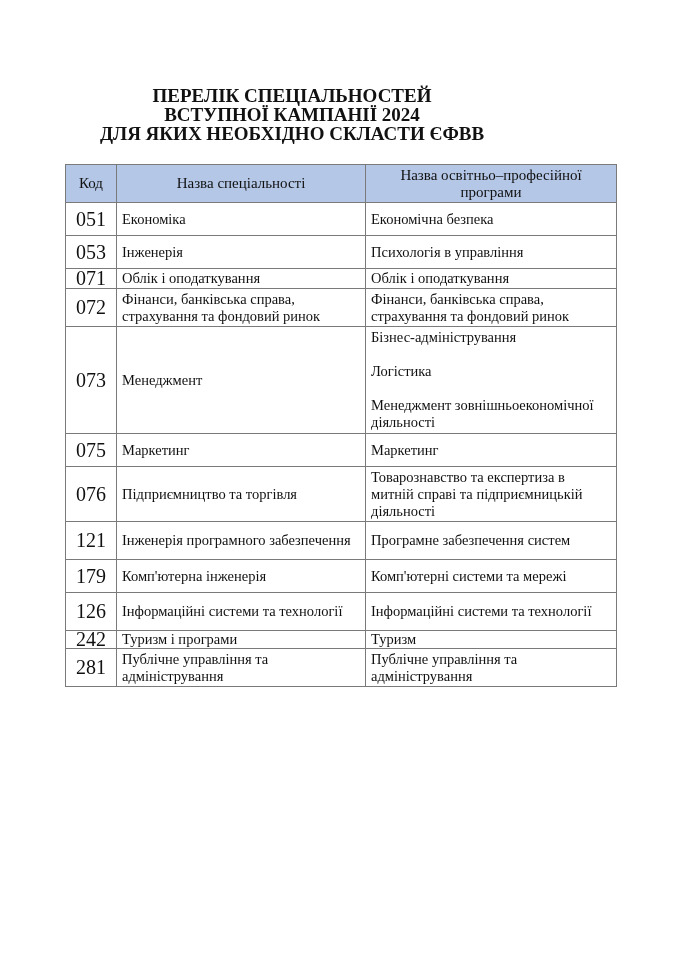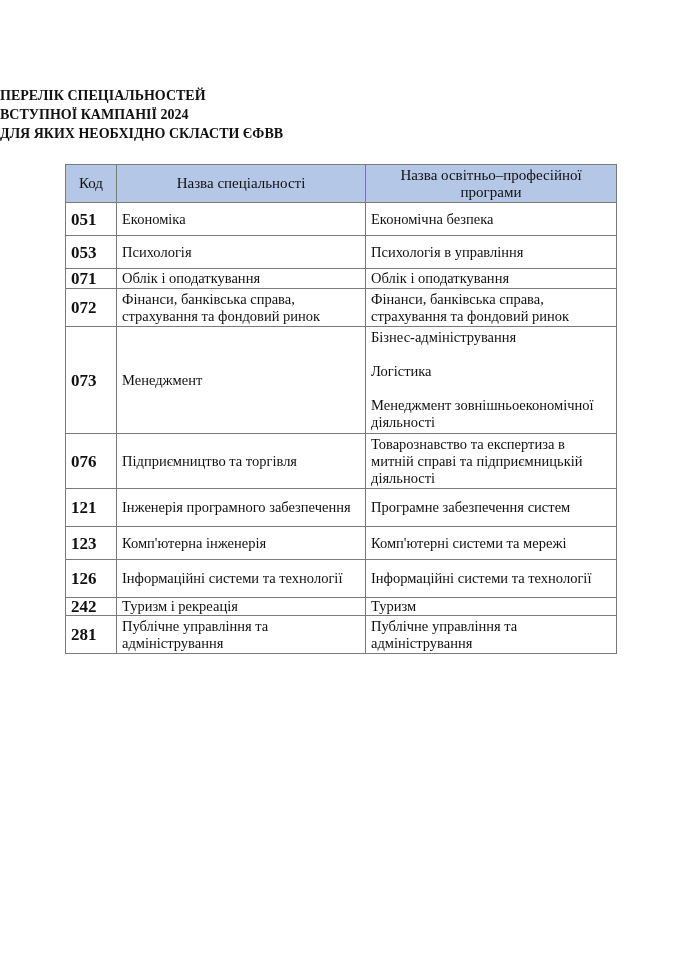--- a/index.html
+++ b/index.html
@@ -3,37 +3,37 @@
 <meta charset="utf-8">
 <style>
   html, body { margin: 0; padding: 0; }
   body {
     width: 680px; height: 962px; background: #ffffff;
     font-family: "Liberation Serif", serif; color: #111;
     position: relative; overflow: hidden;
   }
   .title {
     position: absolute; top: 86px; left: 0; width: 584px;
-    font-weight: bold; font-size: 14px; line-height: 19px;
+    text-align: center; font-weight: bold; font-size: 19px; line-height: 19px;
   }
   .title div { white-space: nowrap; }
   table.spec {
     position: absolute; top: 164px; left: 65px; width: 551px;
     border-collapse: collapse; table-layout: fixed;
     font-size: 14.5px; line-height: 17px;
   }
   table.spec th, table.spec td {
     border: 1px solid #7a7a7a; padding: 0 5px; vertical-align: middle;
   }
   table.spec th {
     background: #b4c7e7; font-weight: normal; text-align: center; height: 37px;
     font-size: 15px;
   }
   col.c1 { width: 51px; } col.c2 { width: 249px; } col.c3 { width: 251px; }
-  td.code { text-align: left; font-weight: bold; font-size: 17px; }
+  td.code { text-align: center; font-weight: normal; font-size: 20px; }
   td.name, td.prog { }
   .prog-line { display: block; }
   .prog-gap { display: block; height: 17px; }
 </style>
 </head>
 <body>
 
 <div class="title">
   <div>ПЕРЕЛІК СПЕЦІАЛЬНОСТЕЙ</div>
   <div>ВСТУПНОЇ КАМПАНІЇ 2024</div>
@@ -56,21 +56,21 @@
   <tbody id="tbody">
       <tr style="height: 33px;">
         <td class="code">051</td>
         <td class="name">Економіка</td>
         <td class="prog">
           <span class="prog-line">Економічна безпека</span>
         </td>
       </tr>
       <tr style="height: 33px;">
         <td class="code">053</td>
-        <td class="name">Психологія</td>
+        <td class="name">Інженерія</td>
         <td class="prog">
           <span class="prog-line">Психологія в управління</span>
         </td>
       </tr>
       <tr style="height: 20px;">
         <td class="code">071</td>
         <td class="name">Облік і оподаткування</td>
         <td class="prog">
           <span class="prog-line">Облік і оподаткування</span>
         </td>
@@ -86,51 +86,58 @@
         <td class="code">073</td>
         <td class="name">Менеджмент</td>
         <td class="prog">
           <span class="prog-line">Бізнес-адміністрування</span>
           <span class="prog-gap"></span>
           <span class="prog-line">Логістика</span>
           <span class="prog-gap"></span>
           <span class="prog-line">Менеджмент зовнішньоекономічної діяльності</span>
         </td>
       </tr>
+      <tr style="height: 33px;">
+        <td class="code">075</td>
+        <td class="name">Маркетинг</td>
+        <td class="prog">
+          <span class="prog-line">Маркетинг</span>
+        </td>
+      </tr>
       <tr style="height: 55px;">
         <td class="code">076</td>
         <td class="name">Підприємництво та торгівля</td>
         <td class="prog">
           <span class="prog-line">Товарознавство та експертиза в митній справі та підприємницькій діяльності</span>
         </td>
       </tr>
       <tr style="height: 38px;">
         <td class="code">121</td>
         <td class="name">Інженерія програмного забезпечення</td>
         <td class="prog">
           <span class="prog-line">Програмне забезпечення систем</span>
         </td>
       </tr>
       <tr style="height: 33px;">
-        <td class="code">123</td>
+        <td class="code">179</td>
         <td class="name">Комп'ютерна інженерія</td>
         <td class="prog">
           <span class="prog-line">Комп'ютерні системи та мережі</span>
         </td>
       </tr>
       <tr style="height: 38px;">
         <td class="code">126</td>
         <td class="name">Інформаційні системи та технології</td>
         <td class="prog">
           <span class="prog-line">Інформаційні системи та технології</span>
         </td>
       </tr>
       <tr style="height: 16px;">
         <td class="code">242</td>
-        <td class="name">Туризм і рекреація</td>
+        <td class="name">Туризм і програми</td>
         <td class="prog">
           <span class="prog-line">Туризм</span>
         </td>
       </tr>
       <tr style="height: 38px;">
         <td class="code">281</td>
         <td class="name">Публічне управління та адміністрування</td>
         <td class="prog">
           <span class="prog-line">Публічне управління та адміністрування</span>
         </td>

